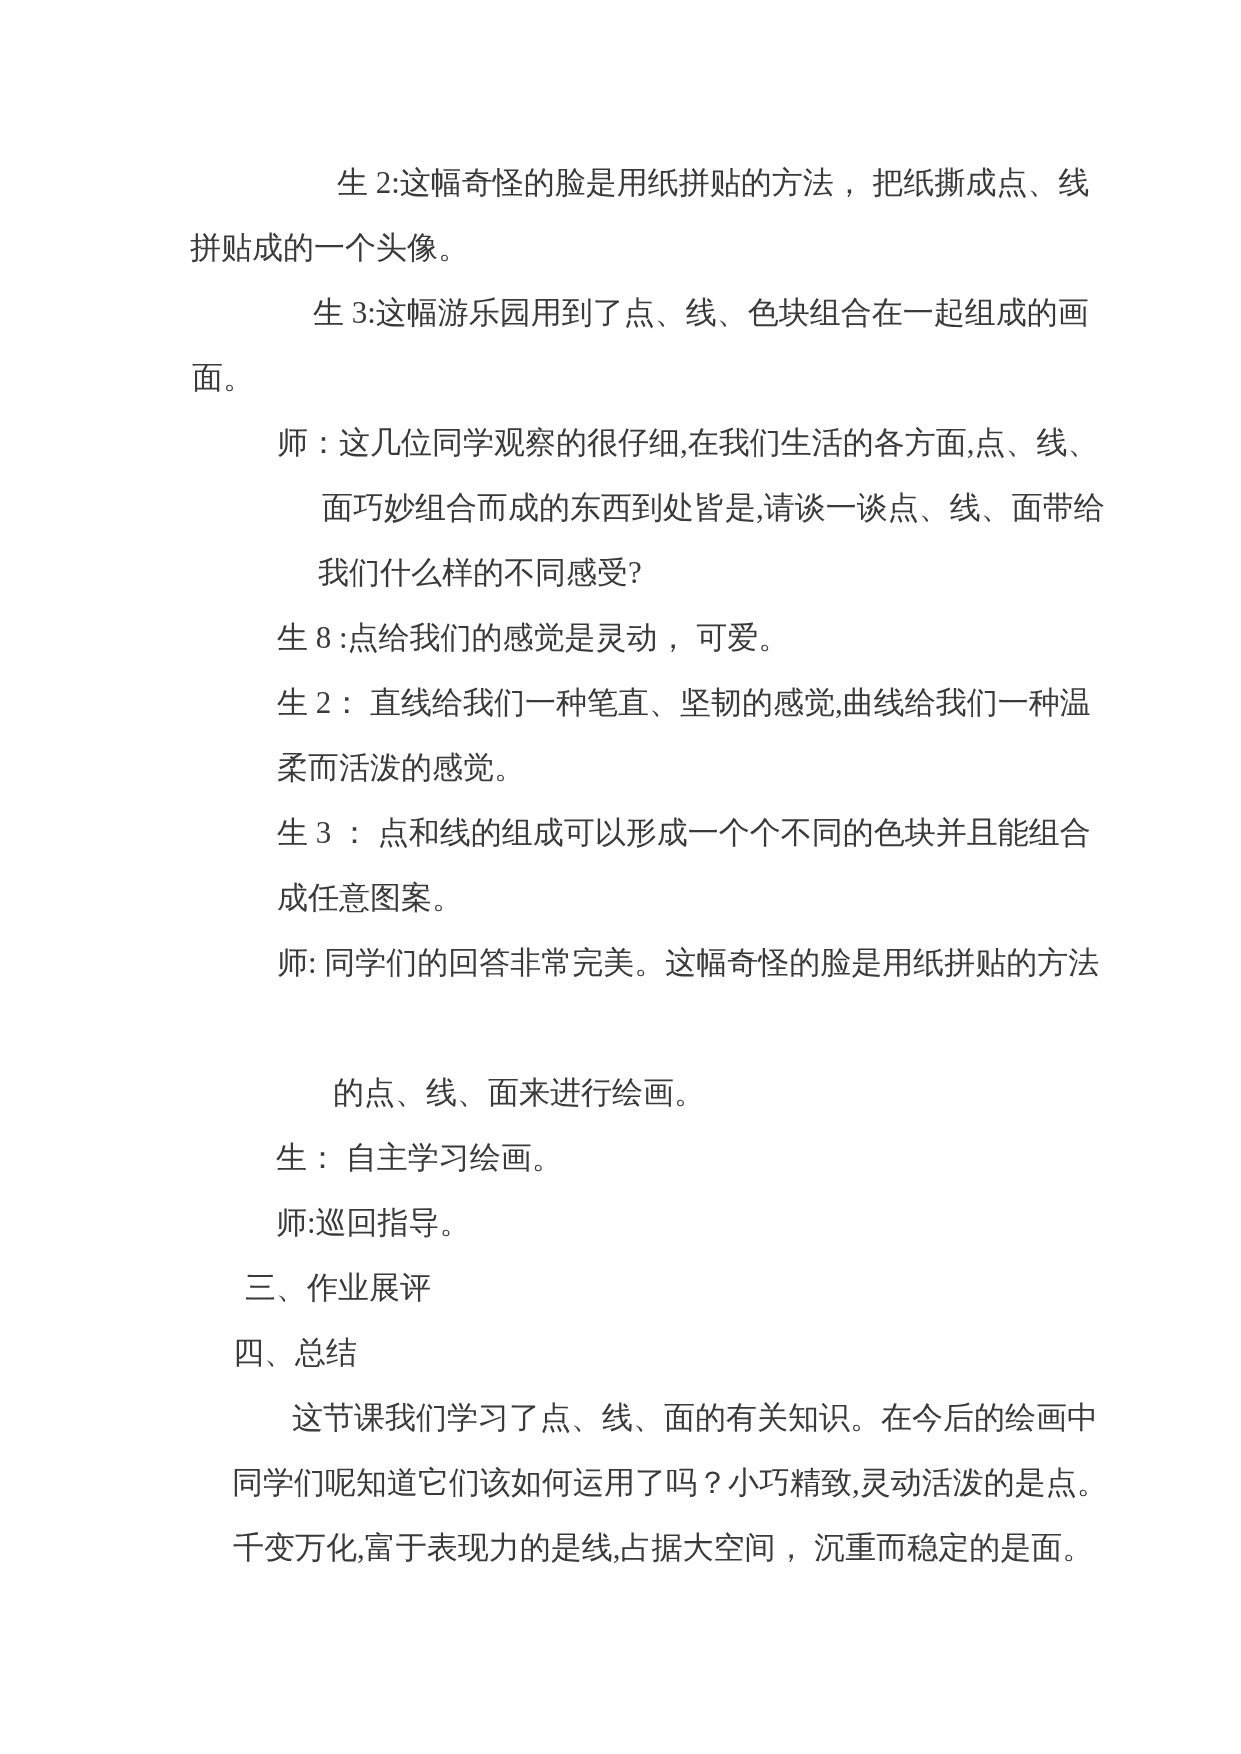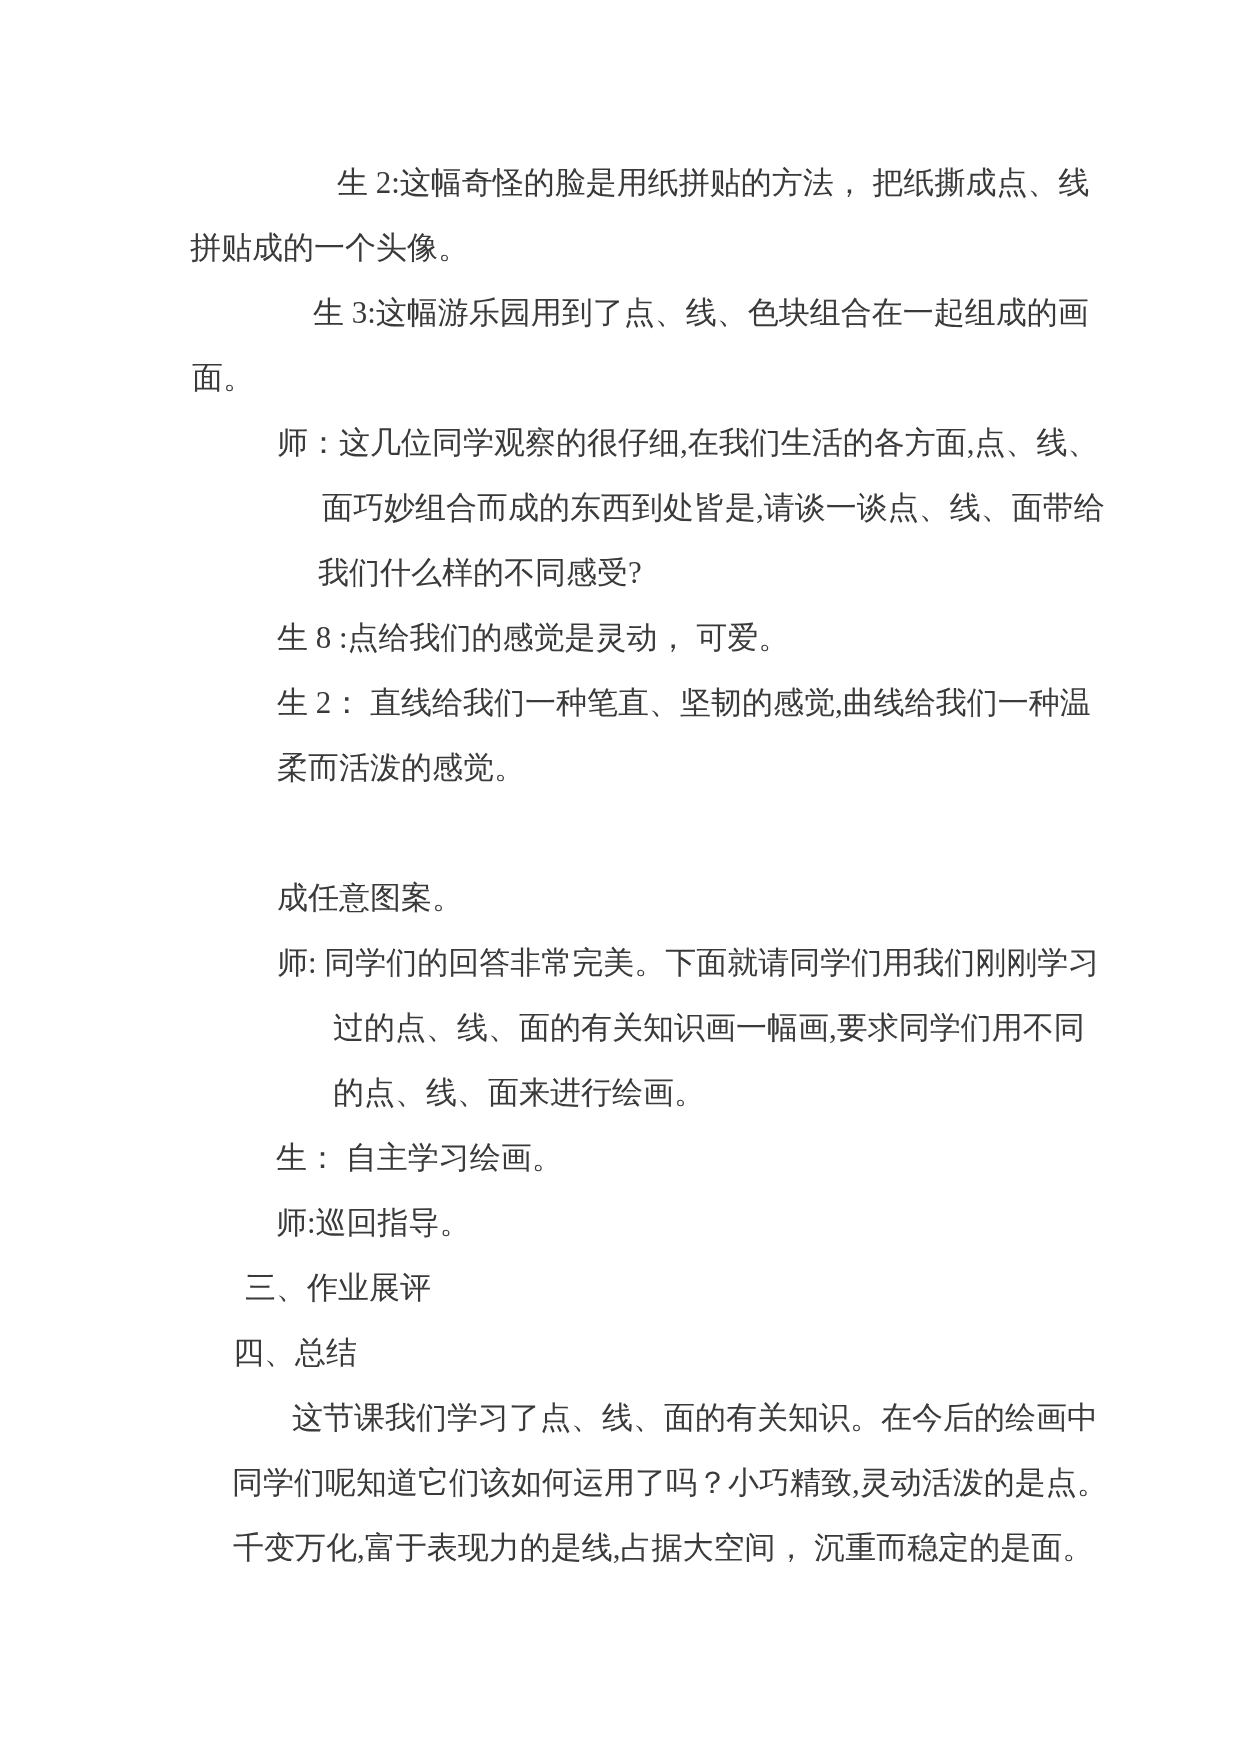--- a/index.html
+++ b/index.html
@@ -33,23 +33,23 @@
   <div class="line" style="left:337px; top:150px;">生 2:这幅奇怪的脸是用纸拼贴的方法， 把纸撕成点、线</div>
   <div class="line" style="left:190px; top:215px;">拼贴成的一个头像。</div>
   <div class="line" style="left:313px; top:280px;">生 3:这幅游乐园用到了点、线、色块组合在一起组成的画</div>
   <div class="line" style="left:192px; top:345px;">面。</div>
   <div class="line" style="left:277px; top:410px;">师：这几位同学观察的很仔细,在我们生活的各方面,点、线、</div>
   <div class="line" style="left:322px; top:475px;">面巧妙组合而成的东西到处皆是,请谈一谈点、线、面带给</div>
   <div class="line" style="left:318px; top:540px;">我们什么样的不同感受?</div>
   <div class="line" style="left:277px; top:605px;">生 8 :点给我们的感觉是灵动， 可爱。</div>
   <div class="line" style="left:277px; top:670px;">生 2： 直线给我们一种笔直、坚韧的感觉,曲线给我们一种温</div>
   <div class="line" style="left:277px; top:735px;">柔而活泼的感觉。</div>
+  <div class="line" style="left:277px; top:800px;">生 3 ： 点和线的组成可以形成一个个不同的色块并且能组合</div>
   <div class="line" style="left:277px; top:865px;">成任意图案。</div>
-  <div class="line" style="left:277px; top:930px;">师: 同学们的回答非常完美。下面就请同学们用我们刚刚学习</div>
-  <div class="line" style="left:333px; top:995px;">过的点、线、面的有关知识画一幅画,要求同学们用不同</div>
+  <div class="line" style="left:277px; top:930px;">师: 同学们的回答非常完美。这幅奇怪的脸是用纸拼贴的方法</div>
   <div class="line" style="left:333px; top:1060px;">的点、线、面来进行绘画。</div>
   <div class="line" style="left:276px; top:1125px;">生： 自主学习绘画。</div>
   <div class="line" style="left:276px; top:1190px;">师:巡回指导。</div>
   <div class="line" style="left:245px; top:1255px;">三、作业展评</div>
   <div class="line" style="left:233px; top:1320px;">四、总结</div>
   <div class="line" style="left:232px; top:1450px;">同学们呢知道它们该如何运用了吗？小巧精致,灵动活泼的是点。</div>
   <div class="line" style="left:292px; top:1385px;">这节课我们学习了点、线、面的有关知识。在今后的绘画中</div>
   <div class="line" style="left:233px; top:1515px;">千变万化,富于表现力的是线,占据大空间， 沉重而稳定的是面。</div>
 </div>
 

